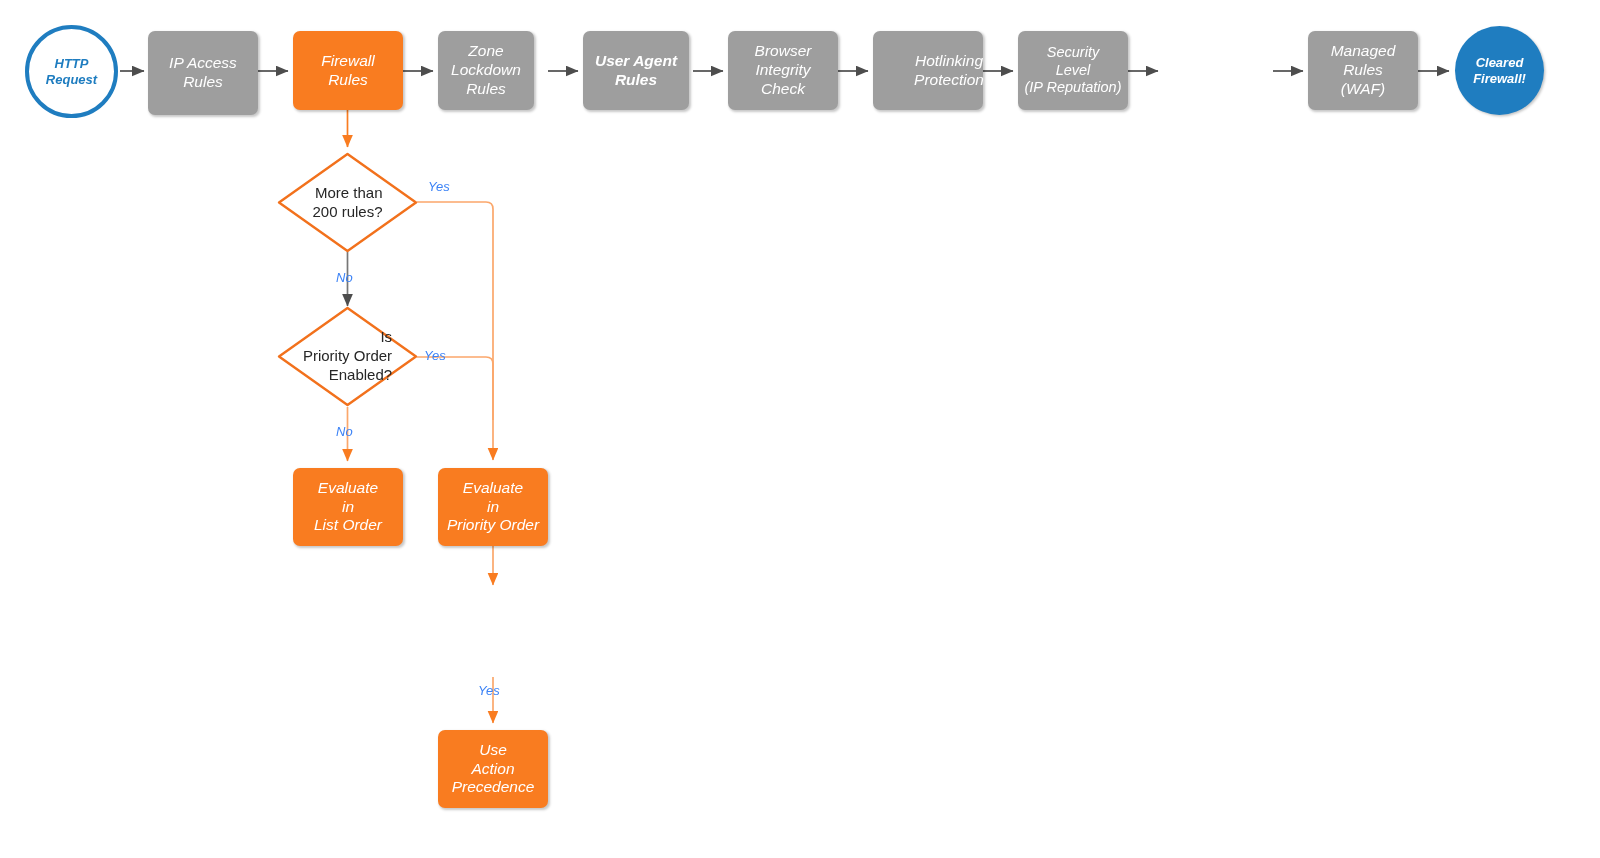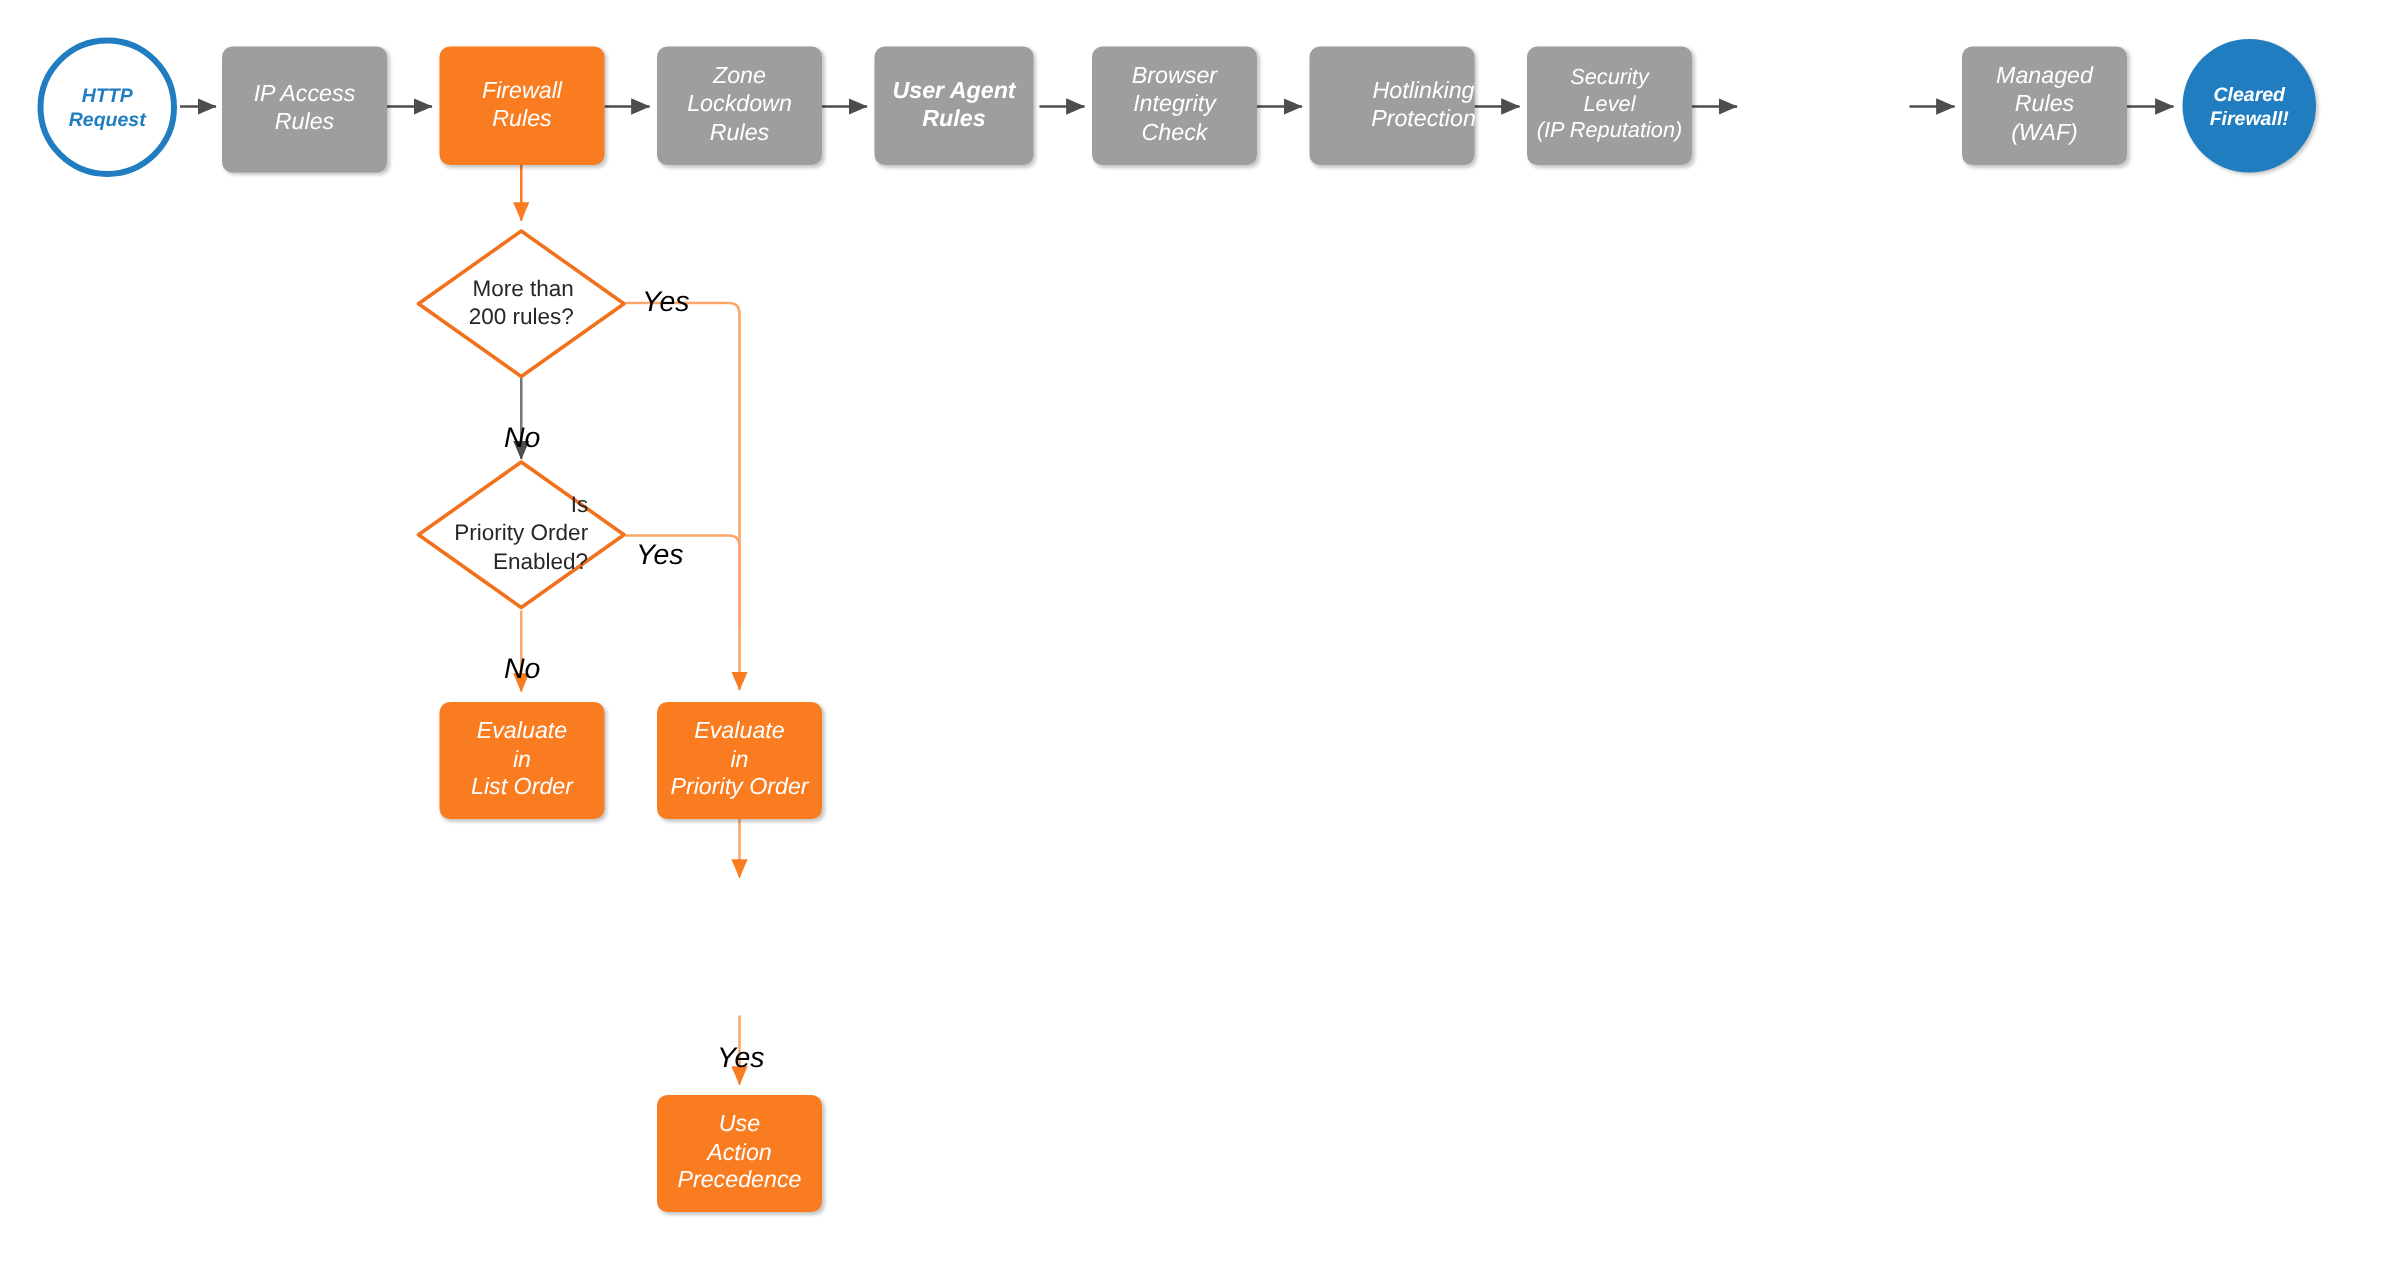--- a/index.html
+++ b/index.html
@@ -73,25 +73,24 @@
     align-items: center;
     justify-content: center;
     text-align: right;
     font-size: 15px;
     color: #262626;
     line-height: 1.25;
     white-space: pre-line;
   }
   .edge-label {
     position: absolute;
-    font-size: 19px;
+    font-size: 13px;
     font-style: italic;
-    color: #000000;
+    color: #3b82f6;
     white-space: nowrap;
-    margin-top: 12px;
   }
 </style>
 </head>
 <body>
 
 <div id="canvas">
 
   <svg class="edges" viewBox="0 0 1600 858">
     <defs>
       <marker id="arrow-gray" markerWidth="9" markerHeight="9" refX="7.2" refY="3.2" orient="auto" markerUnits="strokeWidth">
@@ -146,21 +145,21 @@
   <div class="node proc gray" style="left:148px; top:31px; width:110px; height:84px;">
     <span style="white-space:pre-line">IP Access
 Rules</span>
   </div>
 
   <div class="node proc orange" style="left:293px; top:31px; width:110px; height:79px;">
     <span style="white-space:pre-line">Firewall
 Rules</span>
   </div>
 
-  <div class="node proc gray" style="left:438px; top:31px; width:110px; height:79px;">
+  <div class="node proc gray" style="left:438px; top:31px; width:96px; height:79px;">
     <span style="white-space:pre-line">Zone
 Lockdown
 Rules</span>
   </div>
 
   <div class="node proc gray" style="left:583px; top:31px; width:106px; height:79px;font-weight:bold;">
     <span style="white-space:pre-line">User Agent
 Rules</span>
   </div>
 

